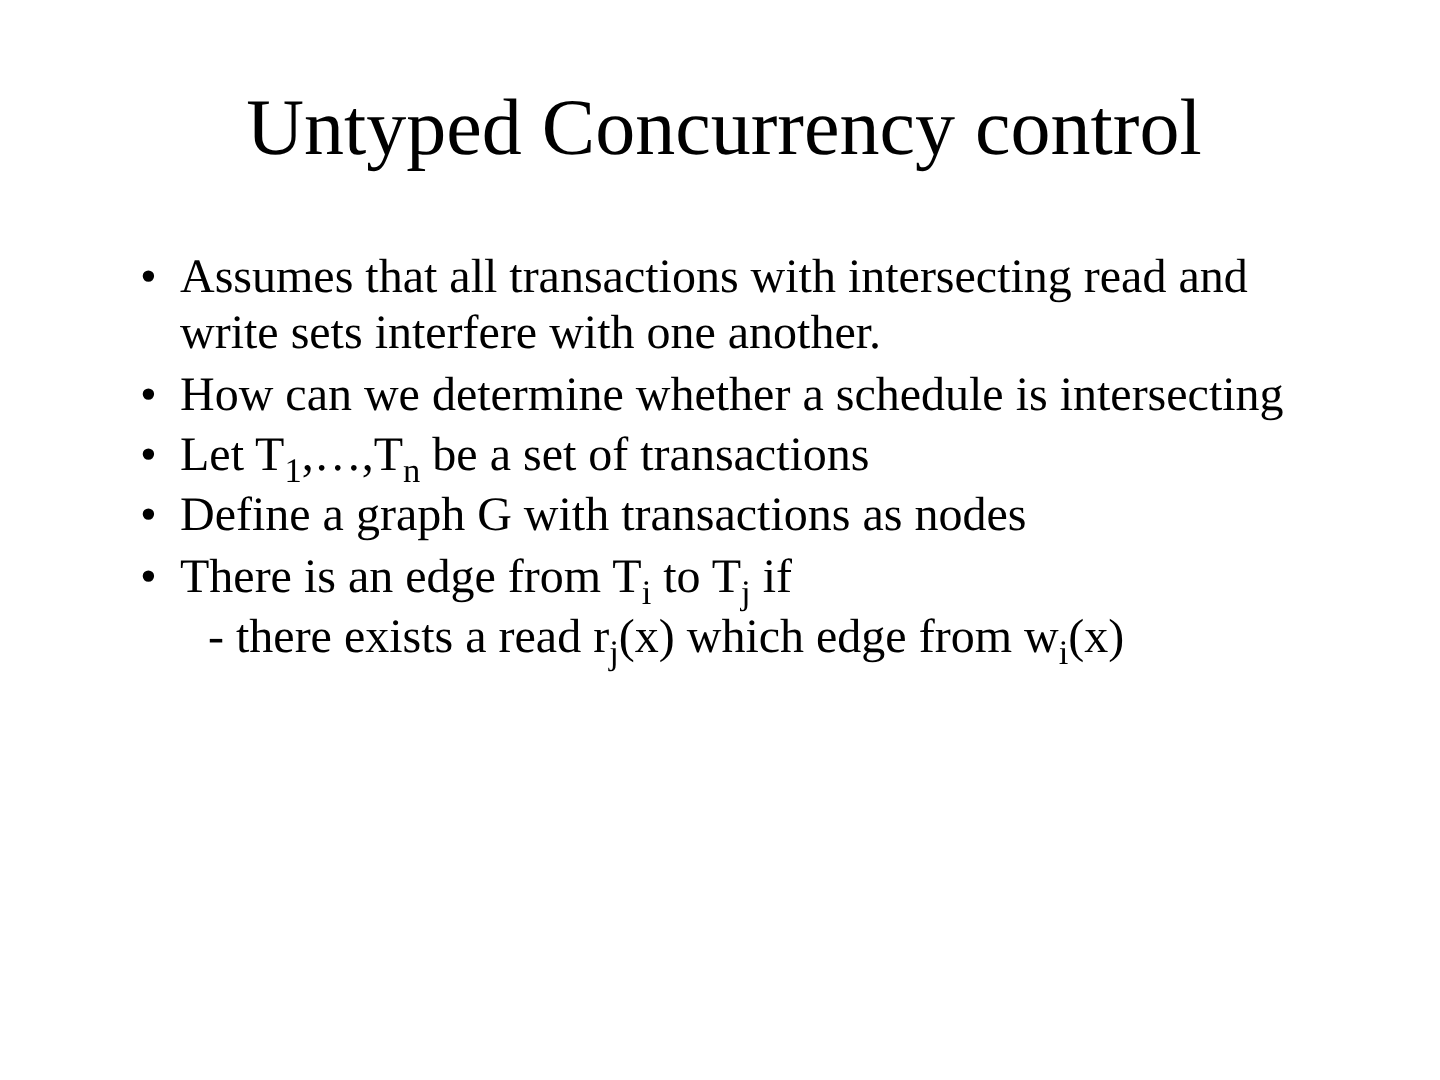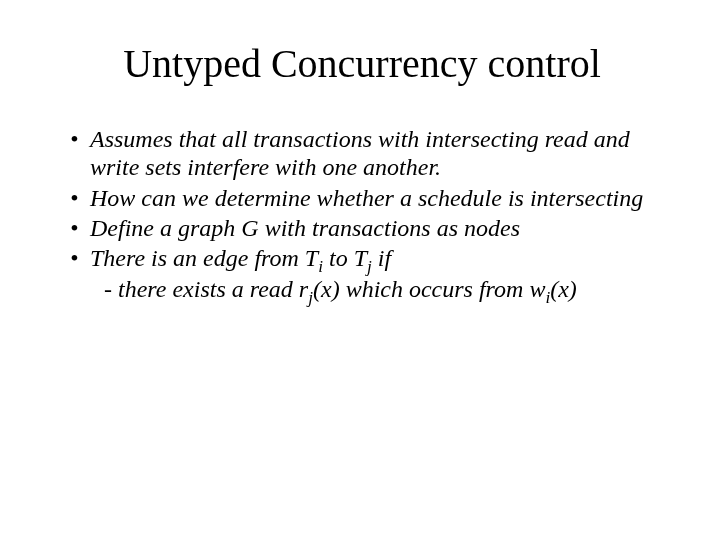--- a/index.html
+++ b/index.html
@@ -27,21 +27,20 @@
     list-style: none;
     margin: 0;
     padding: 0 0 0 20px;
     font-size: 24px;
     line-height: 1.18;
   }
   ul.bullets > li {
     position: relative;
     padding-left: 20px;
     margin-bottom: 2px;
-    font-style: italic;
   }
   ul.bullets > li::before {
     content: "•";
     position: absolute;
     left: 0;
     top: 0;
   }
   .subline {
     padding-left: 14px;
     margin-top: 2px;
@@ -62,30 +61,33 @@
   <ul class="bullets">
 
     <li>
       <span>Assumes that all transactions with intersecting read and write sets interfere with one another.</span>
     </li>
 
     <li>
       <span>How can we determine whether a schedule is intersecting</span>
     </li>
 
+    <li>
+      <span>Let T</span><span class="sub">1</span><span>,…,T</span><span class="sub">n</span><span> be a set of transactions</span>
+    </li>
 
     <li>
       <span>Define a graph G with transactions as nodes</span>
     </li>
 
     <li>
       <span>There is an edge from T</span><span class="sub">i</span><span> to T</span><span class="sub">j</span><span> if</span>
 
       <div class="subline">
-        <span>- there exists a read r</span><span class="sub">j</span><span>(x) which occurs from w</span><span class="sub">i</span><span>(x)</span>
+        <span>- there exists a read r</span><span class="sub">j</span><span>(x) which edge from w</span><span class="sub">i</span><span>(x)</span>
       </div>
 
 
     </li>
 
   </ul>
 
 </div>
 
 </body></html>

